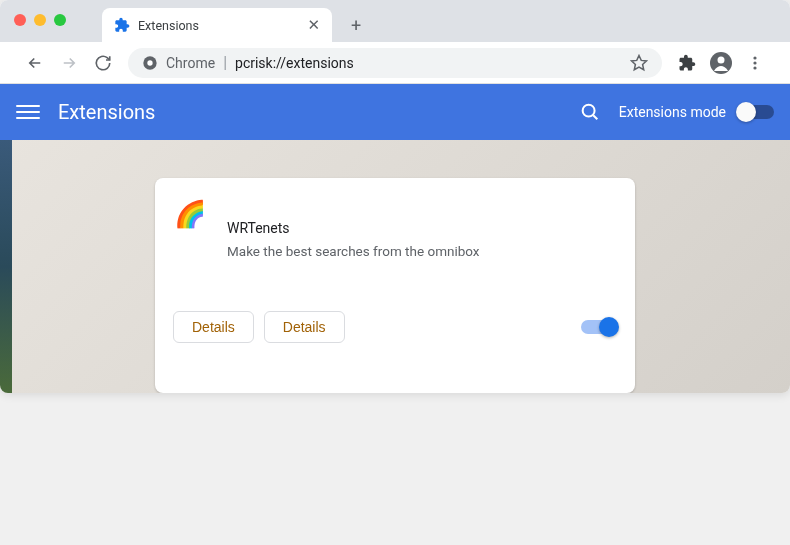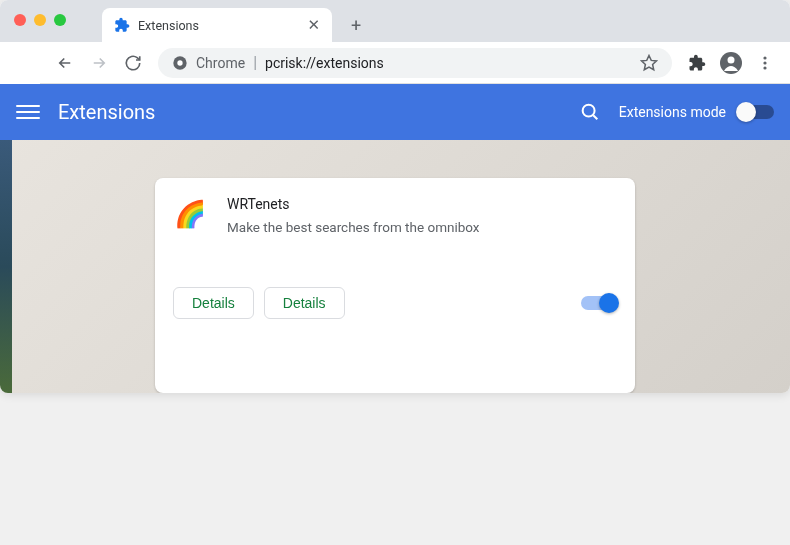--- a/index.html
+++ b/index.html
@@ -12,21 +12,21 @@
 .tl { width: 12px; height: 12px; border-radius: 50%; }
 .tl.red { background: #ff5f57; }
 .tl.yellow { background: #febc2e; }
 .tl.green { background: #28c840; }
 .tab { margin-left: 90px; background: #fff; height: 34px; border-radius: 8px 8px 0 0; display: flex; align-items: center; padding: 0 12px; min-width: 230px; gap: 8px; position: relative; }
 .tab .puzzle { width: 16px; height: 16px; }
 .tab .title { font-size: 12.5px; color: #3c4043; flex: 1; }
 .tab .close { color: #5f6368; font-size: 15px; cursor: pointer; }
 .new-tab { width: 28px; height: 28px; display: flex; align-items: center; justify-content: center; color: #5f6368; font-size: 18px; margin-left: 10px; margin-bottom: 3px; cursor: pointer; }
 
-.toolbar { background: #fff; height: 42px; display: flex; align-items: center; padding: 0 10px; gap: 4px; border-bottom: 1px solid #e0e0e0; margin-left: 40px; }
+.toolbar { background: #fff; height: 42px; display: flex; align-items: center; padding: 0 20px; gap: 4px; border-bottom: 1px solid #e0e0e0; }
 .nav-btn { width: 30px; height: 30px; display: flex; align-items: center; justify-content: center; color: #5f6368; cursor: pointer; border-radius: 50%; }
 .nav-btn.disabled { color: #bdc1c6; }
 .omnibox { flex: 1; height: 30px; background: #f1f3f4; border-radius: 15px; display: flex; align-items: center; padding: 0 14px; margin: 0 6px; gap: 8px; }
 .omnibox .chrome-icon { width: 16px; height: 16px; }
 .omnibox .url-prefix { color: #5f6368; font-size: 14px; }
 .omnibox .sep { color: #9aa0a6; }
 .omnibox .url-path { color: #202124; font-size: 14px; }
 .omnibox .spacer { flex: 1; }
 .omnibox .star { color: #5f6368; }
 .tb-icon { width: 30px; height: 30px; display: flex; align-items: center; justify-content: center; color: #5f6368; cursor: pointer; }
@@ -40,24 +40,24 @@
 .toggle { width: 36px; height: 14px; background: rgba(0,0,0,0.35); border-radius: 7px; position: relative; cursor: pointer; }
 .toggle .knob { width: 20px; height: 20px; background: #fafafa; border-radius: 50%; position: absolute; left: -2px; top: -3px; box-shadow: 0 1px 3px rgba(0,0,0,0.3); }
 
 .content { flex: 1; background: linear-gradient(135deg, #e8e4de 0%, #d4d0ca 100%); position: relative; display: flex; justify-content: center; padding-top: 38px; }
 .watermark { position: absolute; top: 50%; left: 50%; transform: translate(-50%, -40%); font-size: 100px; font-weight: 700; color: rgba(130,130,130,0.14); font-style: italic; white-space: nowrap; letter-spacing: -3px; pointer-events: none; text-align: center; line-height: 0.95; }
 
 .ext-card { width: 480px; background: #fff; border-radius: 8px; box-shadow: 0 1px 3px rgba(0,0,0,0.12), 0 1px 2px rgba(0,0,0,0.08); padding: 18px; position: relative; z-index: 2; }
 .ext-top { display: flex; gap: 18px; margin-bottom: 50px; }
 .ext-icon { width: 36px; height: 36px; display: flex; align-items: center; justify-content: center; font-size: 26px; }
 .ext-info { flex: 1; }
-.ext-name { font-size: 14px; color: #202124; font-weight: 400; margin-bottom: 6px; }
+.ext-name { font-size: 14px; color: #202124; font-weight: 400; margin-bottom: 6px; margin-top: 24px; }
 .ext-desc { font-size: 13.5px; color: #5f6368; line-height: 1.4; }
 .ext-actions { display: flex; align-items: center; gap: 10px; }
-.ext-btn { border: 1px solid #dadce0; background: #fff; color: #15803d; padding: 7px 18px; border-radius: 6px; font-size: 14px; cursor: pointer; font-weight: 500; }
+.ext-btn { border: 1px solid #dadce0; background: #fff; color: #a16207; padding: 7px 18px; border-radius: 6px; font-size: 14px; cursor: pointer; font-weight: 500; }
 .ext-toggle { margin-left: auto; width: 36px; height: 14px; background: #a3c2f7; border-radius: 7px; position: relative; cursor: pointer; }
 .ext-toggle .knob { width: 20px; height: 20px; background: #1a73e8; border-radius: 50%; position: absolute; right: -2px; top: -3px; box-shadow: 0 1px 3px rgba(0,0,0,0.3); }
 
 .side-strip { position: absolute; left: 0; top: 0; bottom: 0; width: 12px; background: linear-gradient(180deg, #3a5a7a 0%, #2a4a5a 50%, #4a6a3a 100%); }
 </style>
 </head>
 <body>
 
 <div class="browser-window">
   <div class="tab-bar">

